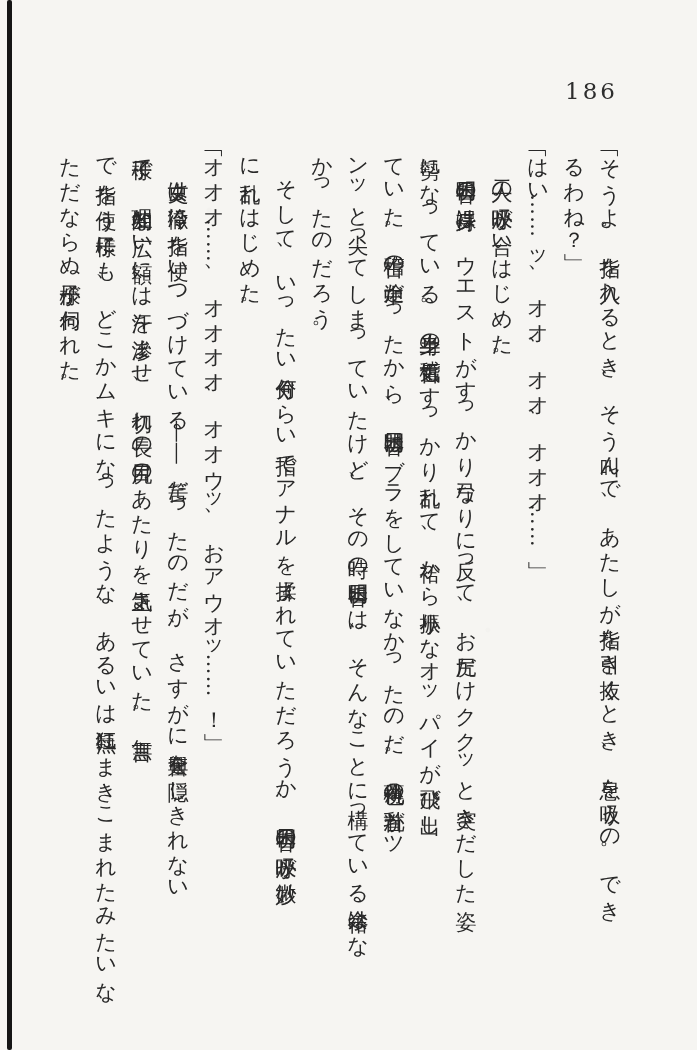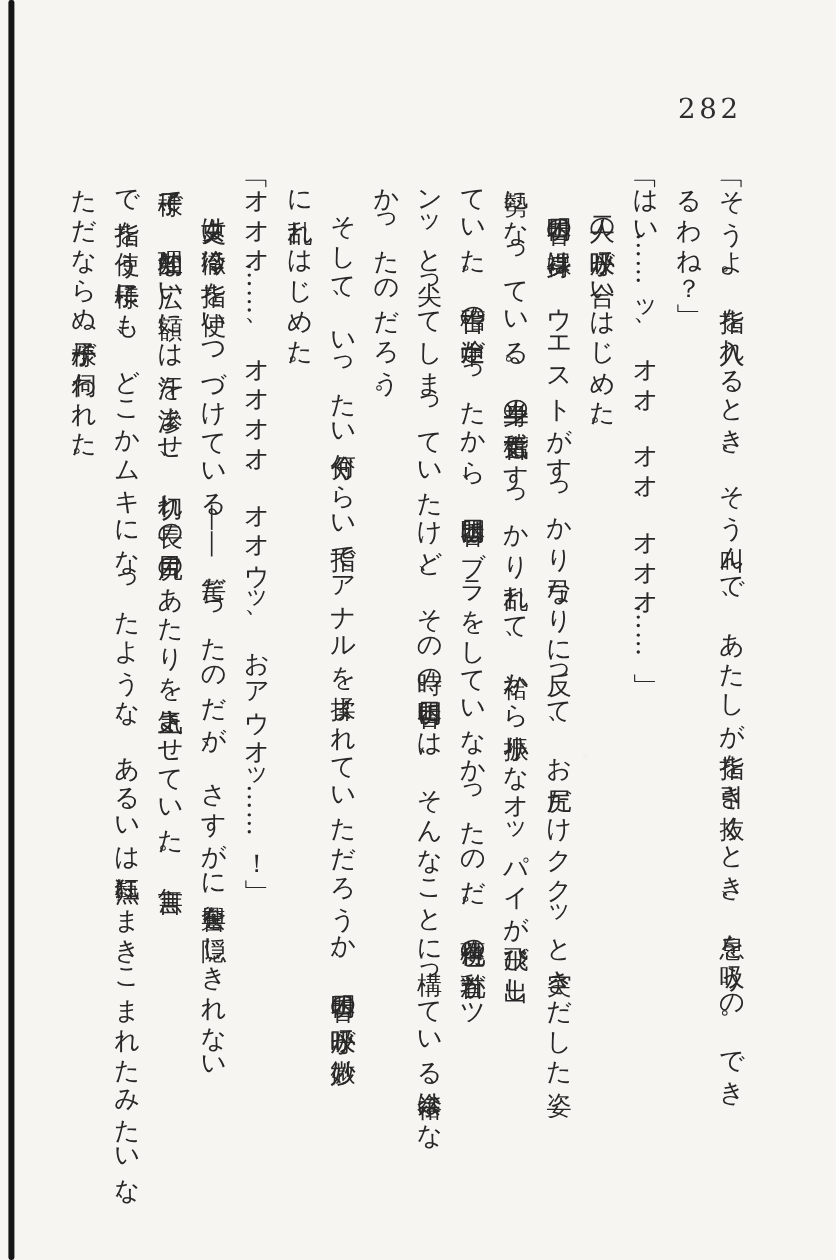--- a/index.html
+++ b/index.html
@@ -59,21 +59,21 @@
   }
   .tcol.indent {
     text-indent: 22px;
   }
 </style>
 </head>
 <body>
 
 <div class="page">
   <div class="edge-line"></div>
-  <div class="page-number">282</div>
+  <div class="page-number">186</div>
   <div class="text-block" id="textBlock">
       <p class="tcol">「そうよ。指を入れるとき、そう叫んで、あたしが指を引き抜くとき、息を吸うの。でき</p>
       <p class="tcol">るわね？」</p>
       <p class="tcol">「はい……ッ、オオ、オオ、オオオ……」</p>
       <p class="tcol indent">二人の呼吸が合いはじめた。</p>
       <p class="tcol indent">明日香の裸身は、ウエストがすっかり弓なりに反って、お尻だけククッと突きだした姿</p>
       <p class="tcol">勢になっている。上半身の稽古気もすっかり乱れて、袷から小振りなオッパイが飛び出し</p>
       <p class="tcol">ていた。稽古の途中だったから、明日香はブラをしていなかったのだ。薄桃色の乳首がツ</p>
       <p class="tcol">ンッと尖ってしまっていたけど、その時の明日香には、そんなことに構っている余裕はな</p>
       <p class="tcol">かったのだろう。</p>

